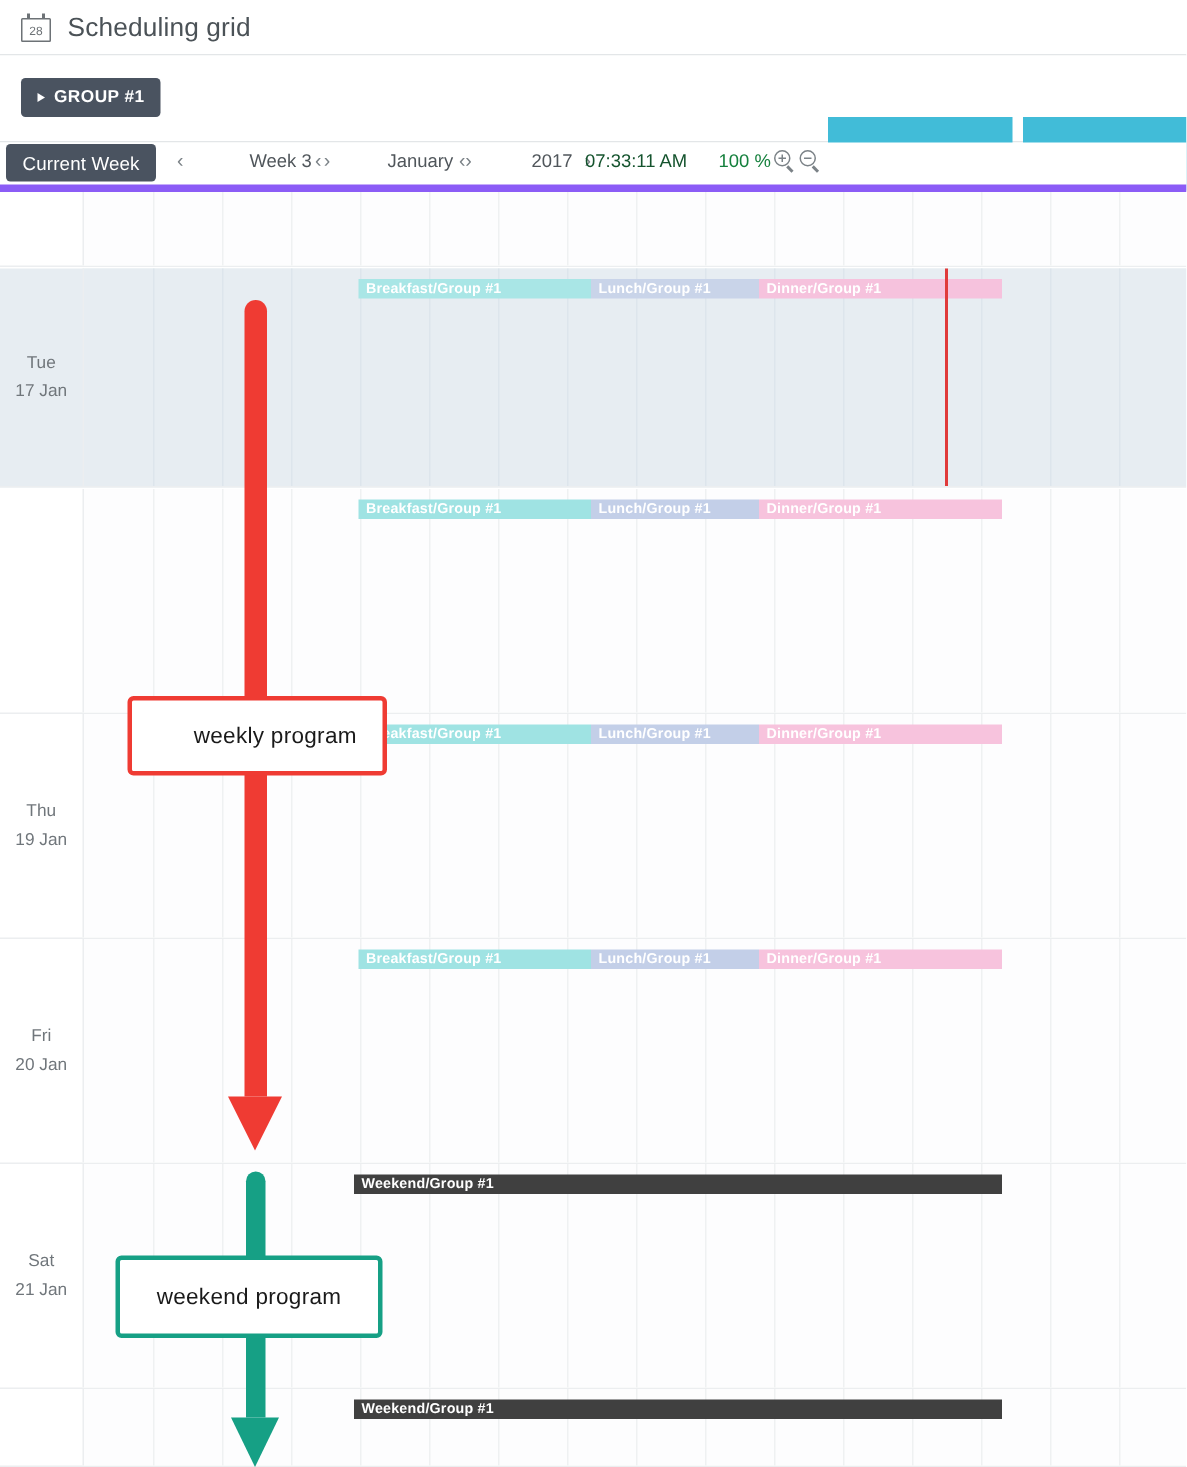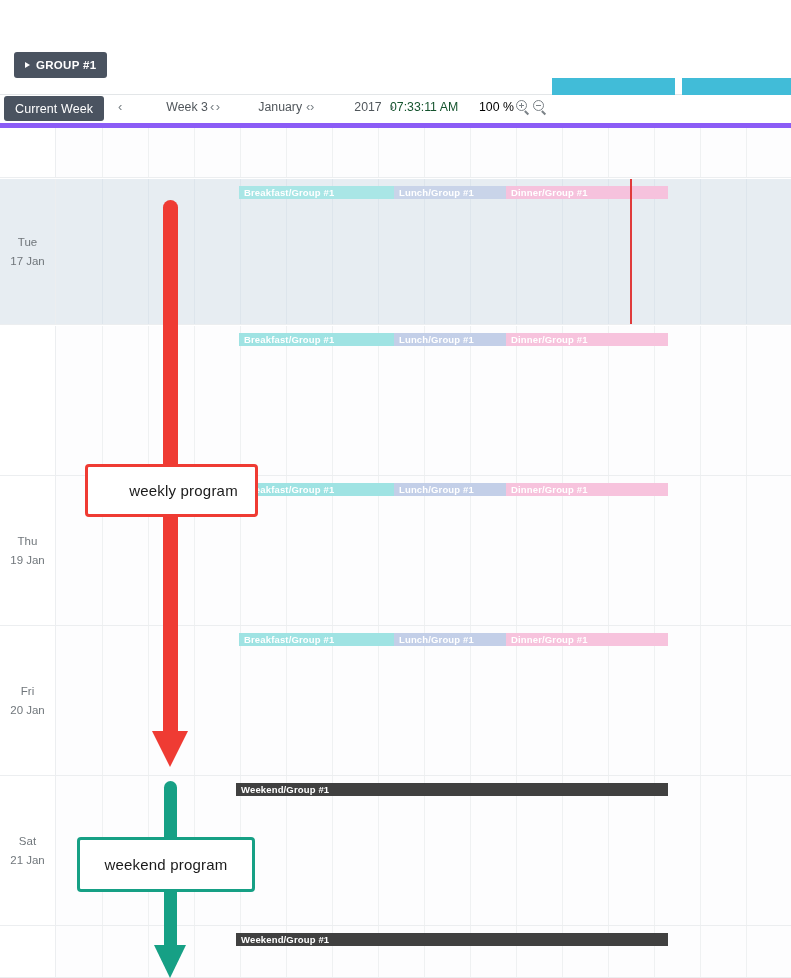--- a/index.html
+++ b/index.html
@@ -78,21 +78,21 @@
     color:#5a6065; font-size:12px;
   }
   .stepper .chev {
     color:#7b8287; font-size:13px; padding:0 8px; cursor:pointer; line-height:18px;
   }
   .stepper .val { min-width:10px; text-align:center; color:#50565b; font-size:12.3px;margin-left:36px; }
   #st-week  { left:110px; }
   #st-month { left:202px; }
   #st-year  { left:298px; }
   .time-lbl { position:absolute; left:390px; top:5px; font-size:12.3px; color:#14532d; }
-  .zoom-lbl { position:absolute; left:479px; top:5px; font-size:12.3px; color:#000000; }
+  .zoom-lbl { position:absolute; left:479px; top:5px; font-size:12.3px; color:#15803d; }
   .mag { position:absolute; top:5px; width:15px; height:15px; cursor:pointer; }
   .mag .lens {
     position:absolute; left:0; top:0; width:11px; height:11px;
     border:1.4px solid #7b8287; border-radius:50%;
   }
   .mag .hnd {
     position:absolute; left:9px; top:9.5px; width:5px; height:1.5px;
     background:#7b8287; transform:rotate(45deg); transform-origin:left center;
   }
   .mag .pl, .mag .mn {
@@ -157,20 +157,29 @@
     font-size:15px; color:#1a1a1a; letter-spacing:.2px;
   }
   .callout.red   { border:3px solid #ef3b33; }
   .callout.green { border:3px solid #16a085; }
 </style>
 </head>
 <body>
 
 <div id="app">
 
+  <div class="titlebar">
+    <span class="cal-icon">
+      <span class="ring l"></span>
+        <span class="ring r"></span>
+      <span class="body"></span>
+      <span class="num">28</span>
+    </span>
+    <span class="page-title">Scheduling grid</span>
+  </div>
 
   <div class="groupbar">
     <div class="group-chip">
       <span class="tri"></span>
       <span>GROUP #1</span>
     </div>
     <button class="btn-preview">PREVIEW</button>
     <button class="btn-publish">
       <span class="arrow">➞</span>
       <span>PUBLISH</span>

